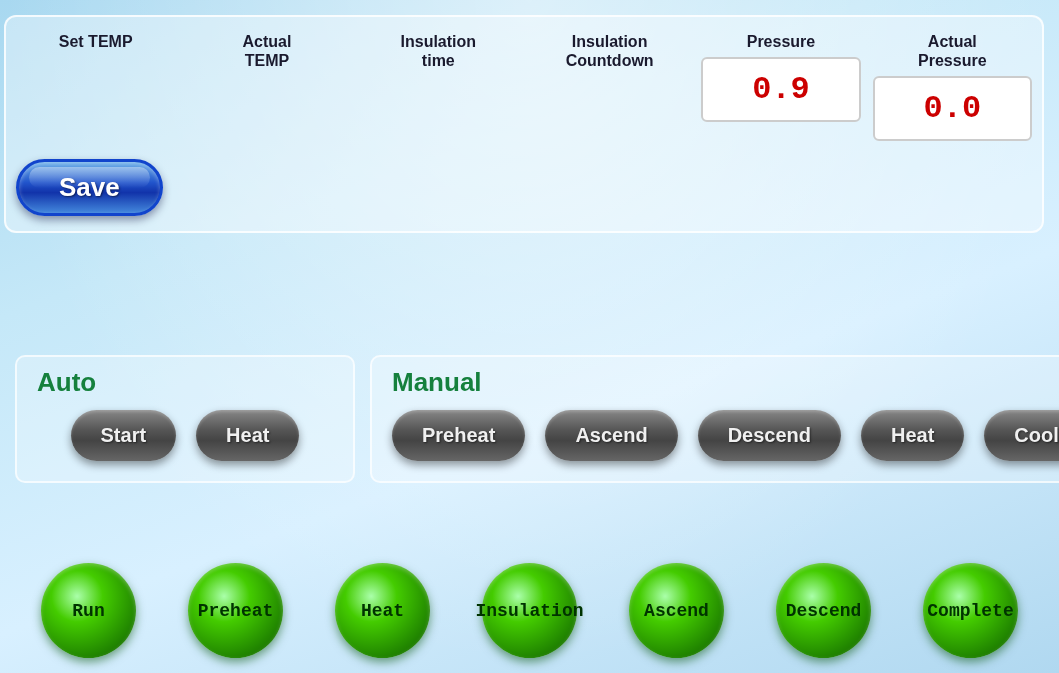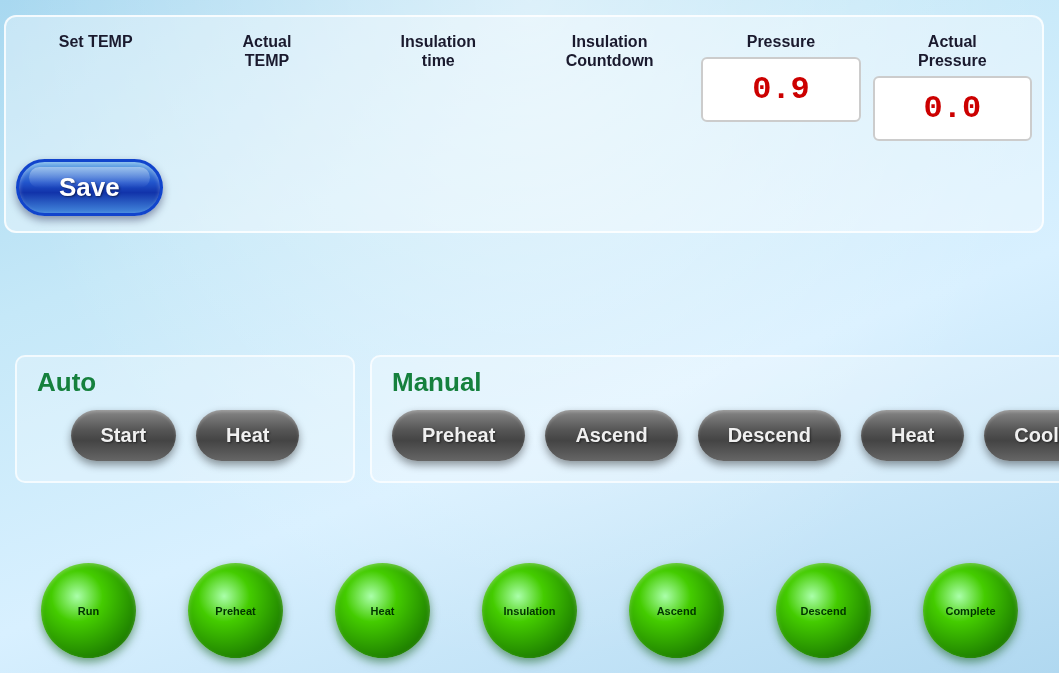--- a/index.html
+++ b/index.html
@@ -169,27 +169,28 @@
     }
 
     .green-circle {
       width: 95px;
       height: 95px;
       background: radial-gradient(circle at 38% 35%, #aaffaa 0%, #44cc00 30%, #228800 70%, #115500 100%);
       border-radius: 50%;
       display: flex;
       align-items: center;
       justify-content: center;
-      font-size: 11px;
+      font-size: 18px;
       font-weight: bold;
       color: #003300;
       text-align: right;
       box-shadow: 0 4px 10px rgba(0,80,0,0.5), inset 0 2px 4px rgba(255,255,255,0.3);
       cursor: pointer;
       padding: 5px;
+      font-family: Liberation Mono, monospace;
     }
   </style>
 </head>
 <body>
 
 <div class="bg-rays"></div>
 
 <div class="top-panel">
   <div class="fields-row">
 

